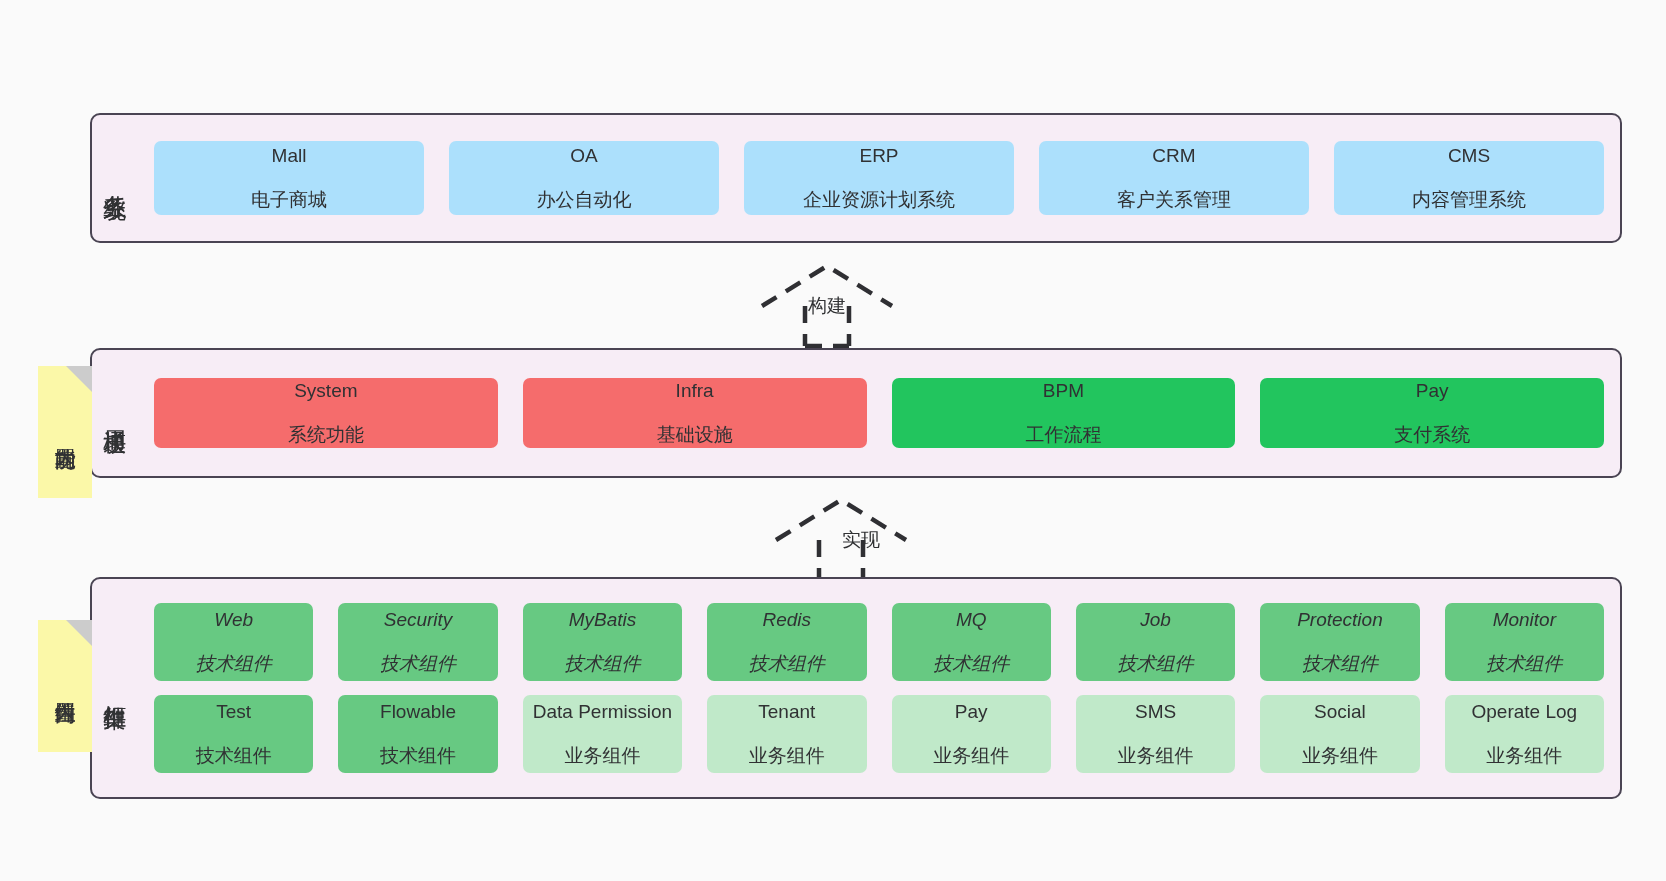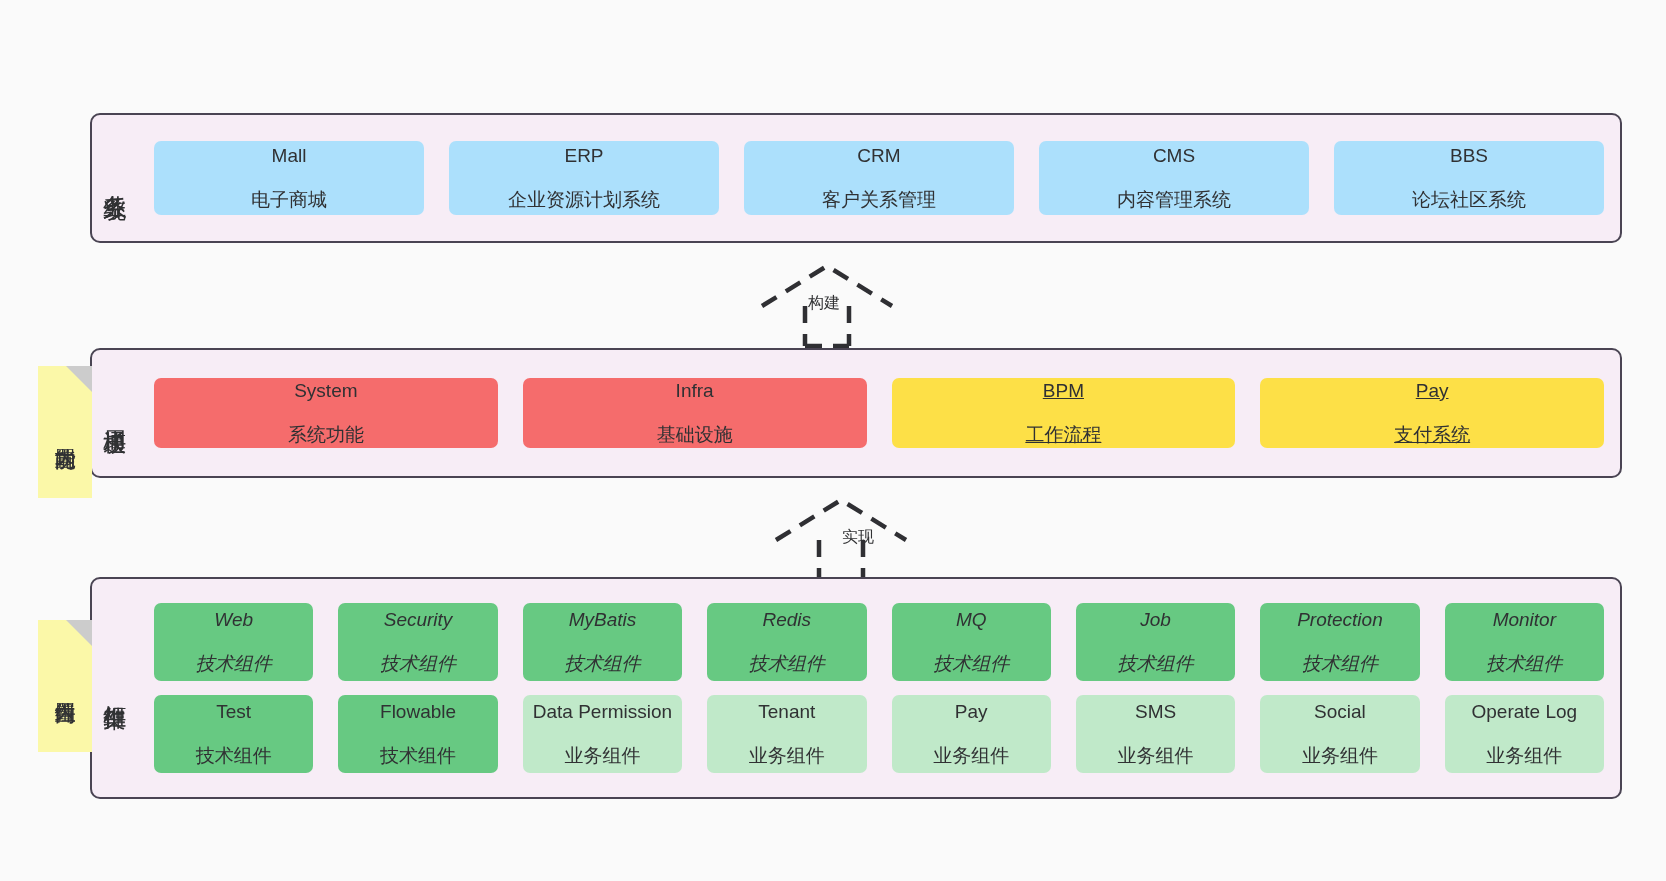--- a/index.html
+++ b/index.html
@@ -76,21 +76,21 @@
     color: #303133;
     padding: 8px 4px;
     box-sizing: border-box;
     gap: 20px;
   }
   .card .ln { display: block; }
 
   
   .c-blue      { background: #ace0fc; }
   .c-red       { background: #f56c6c; }
-  .c-pink      { background: #fde047; text-decoration: underline; }
+  .c-pink      { background: #22c55e; }
   .c-green     { background: #67c982; }
   .c-lightgreen{ background: #c0e9c9; }
 
   
   .note {
     position: absolute;
     background: #fbf8a8;
     display: flex;
     align-items: center;
     justify-content: center;
@@ -109,54 +109,54 @@
     width: 0;
     height: 0;
     border-left: 26px solid transparent;
     border-top: 26px solid #cccccc;
   }
 
   
   .arrow { position: absolute; }
   .arrow-label {
     position: absolute;
-    font-size: 16px;
+    font-size: 19px;
     color: #303133;
     white-space: nowrap;
     background: transparent;
   }
 </style>
 </head>
 <body>
 
 <div class="canvas">
 
   <div class="layer" style="left:90px; top:113px; width:1532px; height:130px;">
     <div class="layer-title">业务系统</div>
     <div class="layer-body">
       <div class="row" style="height:74px;">
         <div class="card c-blue">
           <span class="ln">Mall</span>
           <span class="ln">电子商城</span>
         </div>
         <div class="card c-blue">
+          <span class="ln">OA</span>
+          <span class="ln">办公自动化</span>
+        </div>
+        <div class="card c-blue">
           <span class="ln">ERP</span>
           <span class="ln">企业资源计划系统</span>
         </div>
         <div class="card c-blue">
           <span class="ln">CRM</span>
           <span class="ln">客户关系管理</span>
         </div>
         <div class="card c-blue">
           <span class="ln">CMS</span>
           <span class="ln">内容管理系统</span>
-        </div>
-        <div class="card c-blue">
-          <span class="ln">BBS</span>
-          <span class="ln">论坛社区系统</span>
         </div>
       </div>
     </div>
   </div>
 
   <div class="arrow" style="left:752px; top:258px; width:150px; height:90px;">
     <svg width="150" height="90" viewBox="0 0 150 90">
       <path d="M 10 48 L 75 8 L 140 48" fill="none" stroke="#2f2f33" stroke-width="4.5" stroke-dasharray="17 11" stroke-linecap="butt"></path>
       <path d="M 53 48 L 53 88 M 97 48 L 97 88 M 53 88 L 97 88" fill="none" stroke="#2f2f33" stroke-width="4.5" stroke-dasharray="17 11" stroke-linecap="butt"></path>
     </svg>

